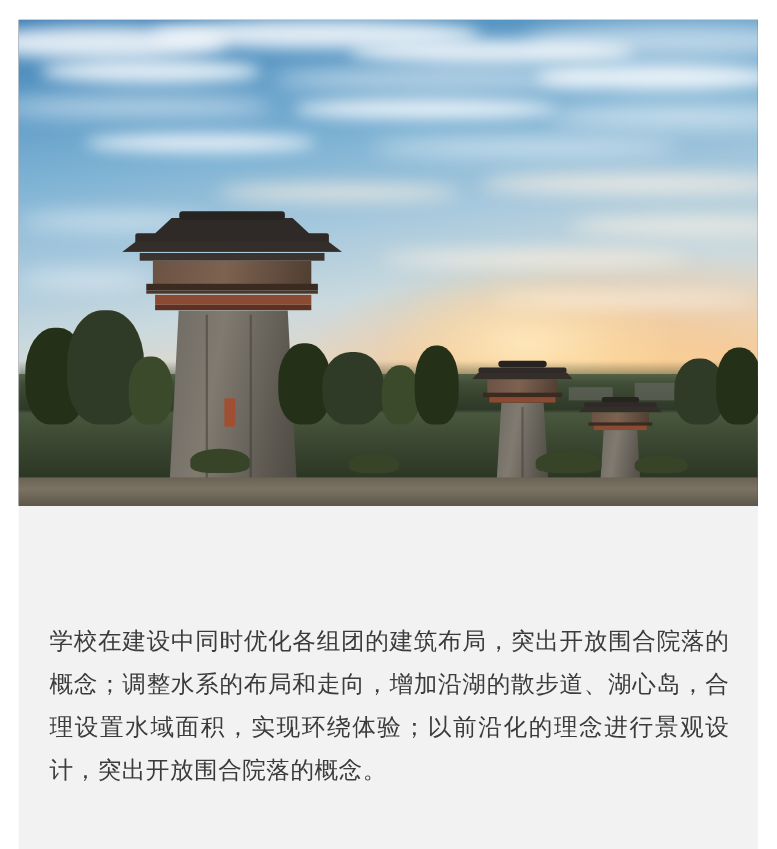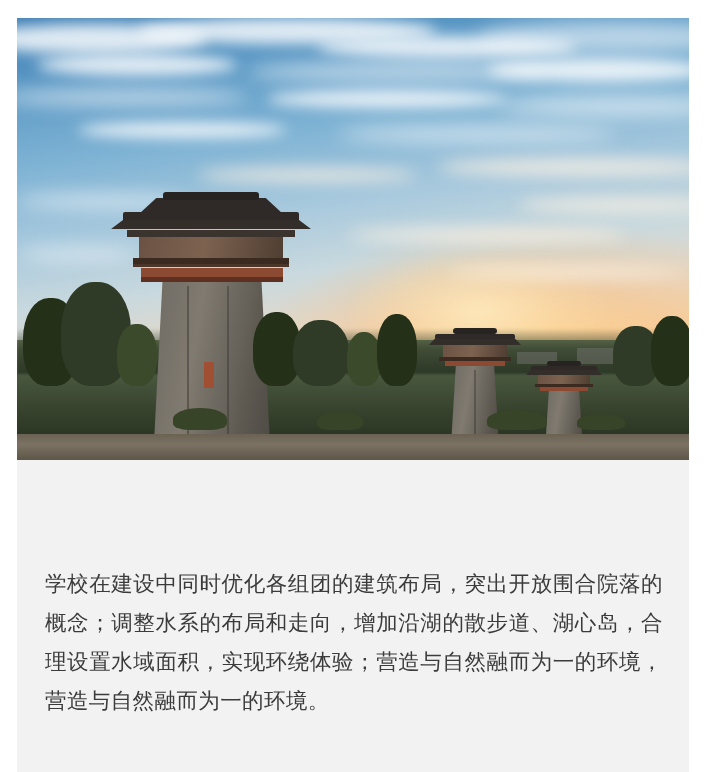--- a/index.html
+++ b/index.html
@@ -266,16 +266,16 @@
 
     <div class="bush" style="left:156px; width:54px; height:22px;"></div>
     <div class="bush" style="left:300px; width:46px; height:18px;"></div>
     <div class="bush" style="left:470px; width:60px; height:20px;"></div>
     <div class="bush" style="left:560px; width:48px; height:16px;"></div>
 
     <div class="ground-road"></div>
   </div>
 
   <div class="caption-block">
-    <p class="caption-text">学校在建设中同时优化各组团的建筑布局，突出开放围合院落的概念；调整水系的布局和走向，增加沿湖的散步道、湖心岛，合理设置水域面积，实现环绕体验；营造与自然融而为一的环境，营造与自然融而为一的环境。</p>
+    <p class="caption-text">学校在建设中同时优化各组团的建筑布局，突出开放围合院落的概念；调整水系的布局和走向，增加沿湖的散步道、湖心岛，合理设置水域面积，实现环绕体验；以前沿化的理念进行景观设计，突出开放围合院落的概念。</p>
   </div>
 
 </div>
 
 </body></html>

